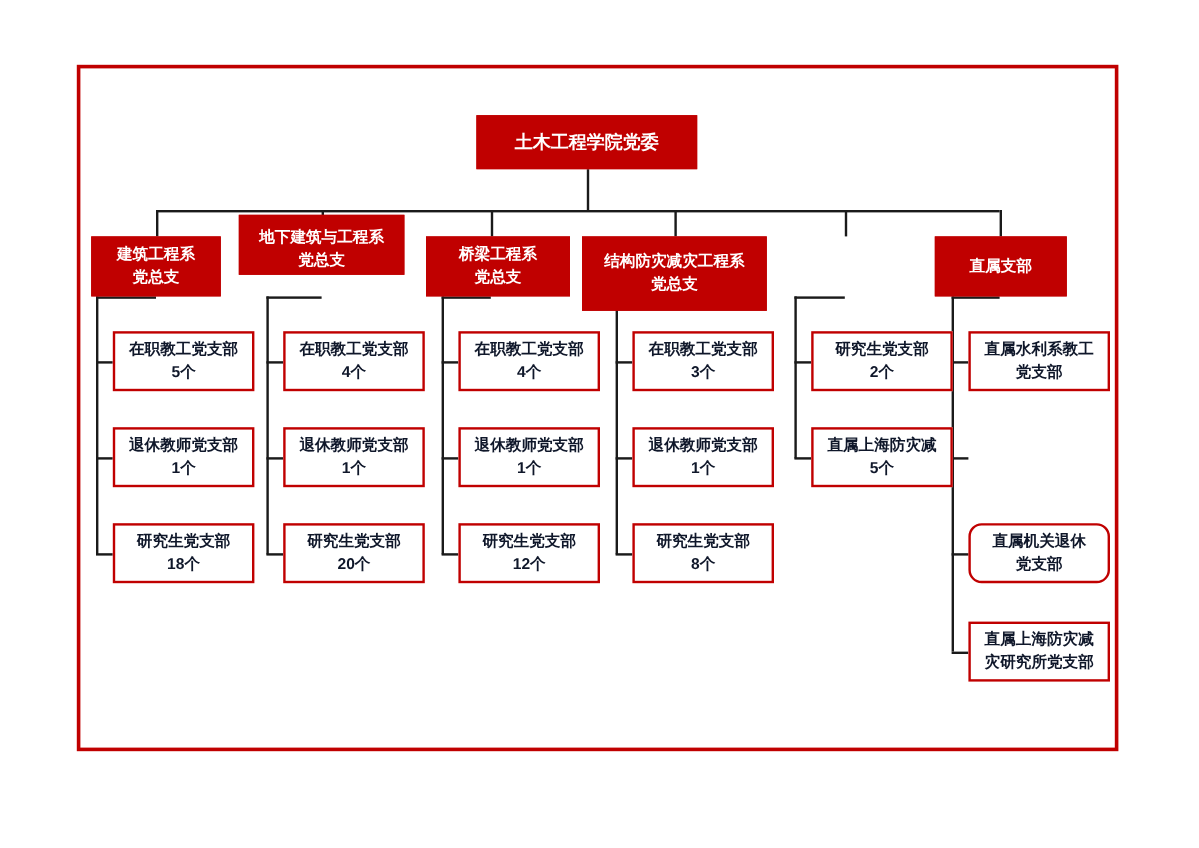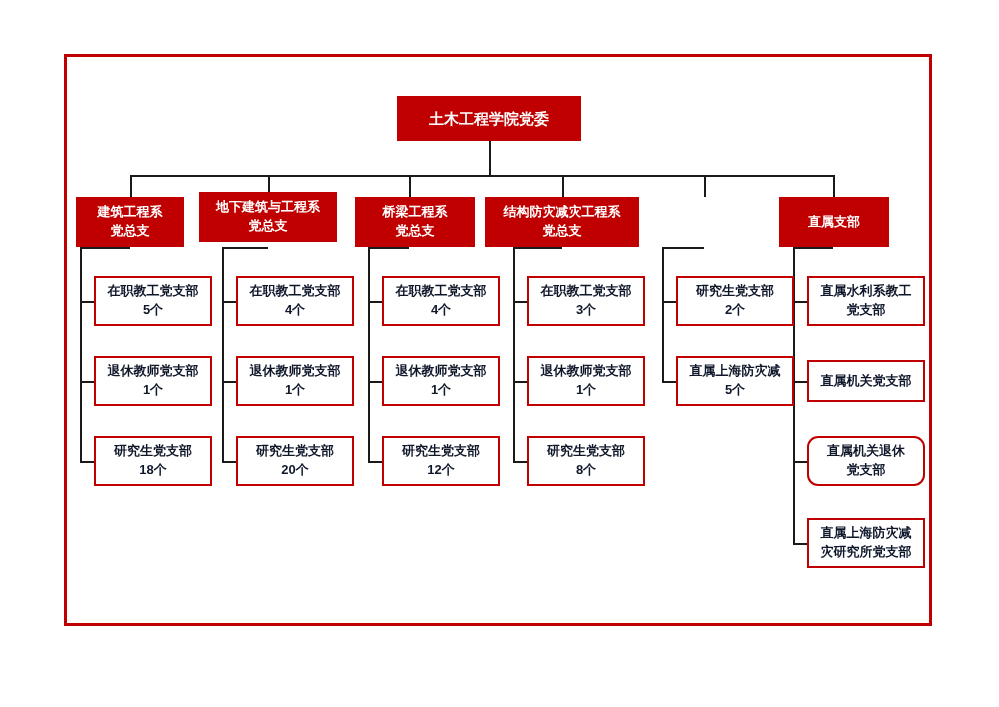--- a/index.html
+++ b/index.html
@@ -128,31 +128,31 @@
 
   <div class="node node-root" style="left:397px; top:96px; width:184px; height:45px;">
     <span class="node-line">土木工程学院党委</span>
   </div>
 
   <div class="node node-dept" style="left:76px; top:197px; width:108px; height:50px;">
     <span class="node-line">建筑工程系</span>
     <span class="node-line">党总支</span>
   </div>
 
-  <div class="node node-dept" style="left:199px; top:192px; width:138px; height:50px;">
+  <div class="node node-dept" style="left:199px; top:179px; width:138px; height:50px;justify-content:flex-end;">
     <span class="node-line">地下建筑与工程系</span>
     <span class="node-line">党总支</span>
   </div>
 
   <div class="node node-dept" style="left:355px; top:197px; width:120px; height:50px;">
     <span class="node-line">桥梁工程系</span>
     <span class="node-line">党总支</span>
   </div>
 
-  <div class="node node-dept" style="left:485px; top:197px; width:154px; height:50px;">
+  <div class="node node-dept" style="left:485px; top:197px; width:154px; height:62px;">
     <span class="node-line">结构防灾减灾工程系</span>
     <span class="node-line">党总支</span>
   </div>
 
 
   <div class="node node-dept" style="left:779px; top:197px; width:110px; height:50px;">
     <span class="node-line">直属支部</span>
   </div>
 
   <div class="node node-branch" style="left:94px; top:276px; width:118px; height:50px;">
@@ -213,23 +213,20 @@
   </div>
   <div class="node node-branch" style="left:676px; top:356px; width:118px; height:50px;">
     <span class="node-line">直属上海防灾减</span>
     <span class="node-line">5个</span>
   </div>
 
   <div class="node node-branch" style="left:807px; top:276px; width:118px; height:50px;">
     <span class="node-line">直属水利系教工</span>
     <span class="node-line">党支部</span>
   </div>
-  <div class="node node-branch" style="left:807px; top:360px; width:118px; height:42px;">
-    <span class="node-line">直属机关党支部</span>
-  </div>
   <div class="node node-branch" style="left:807px; top:436px; width:118px; height:50px;border-radius:11px;">
     <span class="node-line">直属机关退休</span>
     <span class="node-line">党支部</span>
   </div>
   <div class="node node-branch" style="left:807px; top:518px; width:118px; height:50px;">
     <span class="node-line">直属上海防灾减</span>
     <span class="node-line">灾研究所党支部</span>
   </div>
 
 </div>

